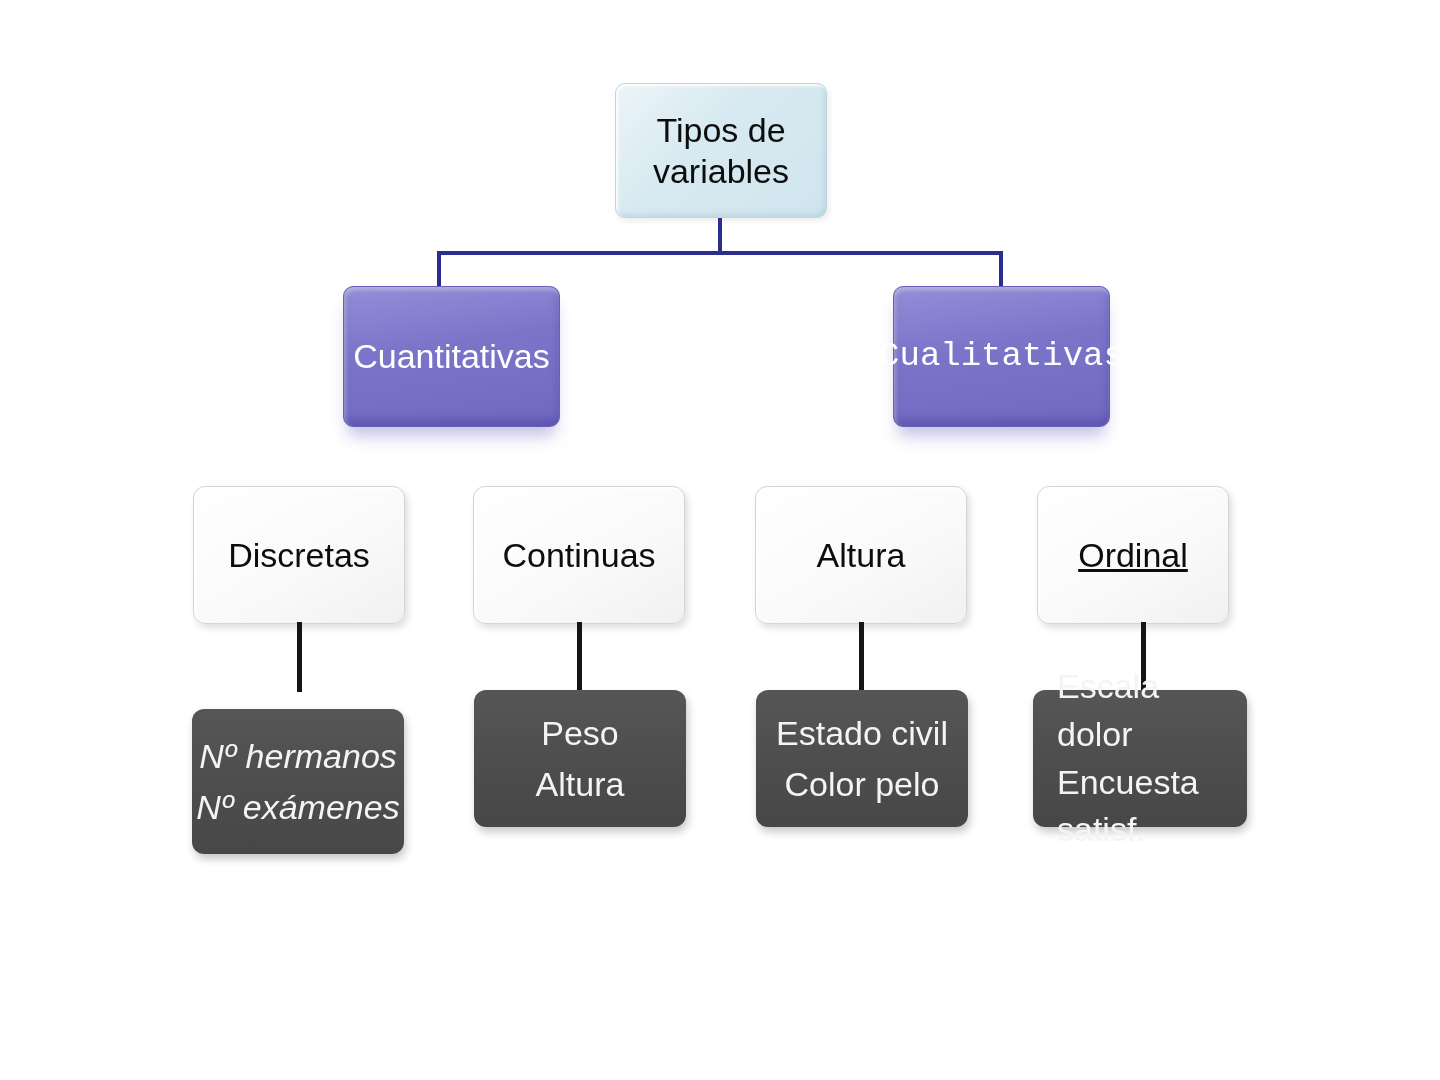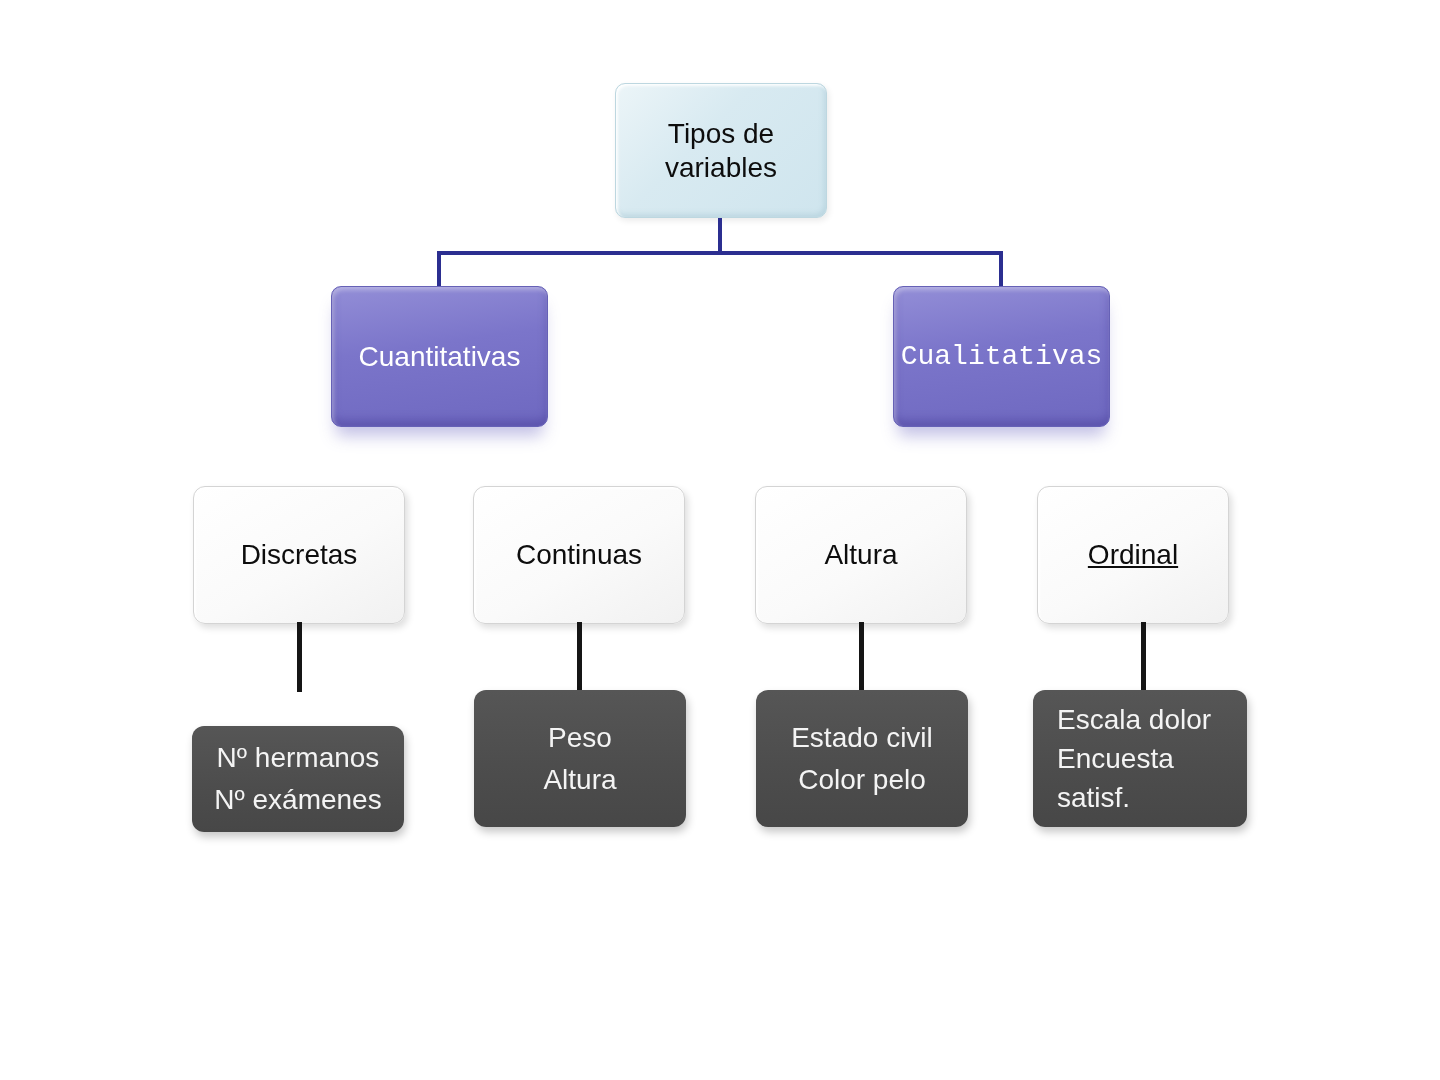--- a/index.html
+++ b/index.html
@@ -15,21 +15,21 @@
     overflow: hidden;
     font-family: "Liberation Sans", sans-serif;
     color: #111111;
   }
   .node {
     position: absolute;
     display: flex;
     align-items: center;
     justify-content: center;
     text-align: center;
-    font-size: 28px;
+    font-size: 34px;
     line-height: 1.2;
     box-sizing: border-box;
   }
   .multiline { white-space: pre-line; }
 
   
   .root-node {
     background: linear-gradient(135deg, #ecf5f8 0%, #d8eaf1 40%, #cfe5ee 100%);
     border: 1px solid #bdd7e0;
     border-radius: 10px;
@@ -92,34 +92,34 @@
 <div class="canvas">
 
   <div class="node root-node multiline" style="left:615px; top:83px; width:212px; height:135px;">Tipos de
 variables</div>
 
   <div class="connector primary" style="left:718px; top:218px; width:4px; height:35px;"></div>
   <div class="connector primary" style="left:437px; top:251px; width:566px; height:4px;"></div>
   <div class="connector primary" style="left:437px; top:251px; width:4px; height:37px;"></div>
   <div class="connector primary" style="left:999px; top:251px; width:4px; height:37px;"></div>
 
-  <div class="node branch-node" style="left:331px; top:286px; width:217px; height:141px;">Cuantitativas</div>
+  <div class="node branch-node" style="left:343px; top:286px; width:217px; height:141px;">Cuantitativas</div>
   <div class="node branch-node" style="left:893px; top:286px; width:217px; height:141px;font-family:Liberation Mono, monospace;">Cualitativas</div>
 
   <div class="node type-node" style="left:193px; top:486px; width:212px; height:138px;">Discretas</div>
   <div class="node type-node" style="left:473px; top:486px; width:212px; height:138px;">Continuas</div>
   <div class="node type-node" style="left:755px; top:486px; width:212px; height:138px;">Altura</div>
   <div class="node type-node" style="left:1037px; top:486px; width:192px; height:138px;text-decoration:underline;">Ordinal</div>
 
   <div class="connector secondary" style="left:297px; top:622px; width:5px; height:70px;"></div>
   <div class="connector secondary" style="left:577px; top:622px; width:5px; height:70px;"></div>
   <div class="connector secondary" style="left:859px; top:622px; width:5px; height:70px;"></div>
   <div class="connector secondary" style="left:1141px; top:622px; width:5px; height:70px;"></div>
 
-  <div class="node example-node multiline" style="left:192px; top:726px; width:212px; height:106px;">Nº hermanos
+  <div class="node example-node multiline" style="left:192px; top:709px; width:212px; height:145px;font-style:italic;">Nº hermanos
 Nº exámenes</div>
   <div class="node example-node multiline" style="left:474px; top:690px; width:212px; height:137px;">Peso
 Altura</div>
   <div class="node example-node multiline" style="left:756px; top:690px; width:212px; height:137px;">Estado civil
 Color pelo</div>
   <div class="node example-node multiline align-left" style="left:1033px; top:690px; width:214px; height:137px;padding-left:24px;">Escala dolor
 Encuesta satisf.</div>
 
 </div>
 

